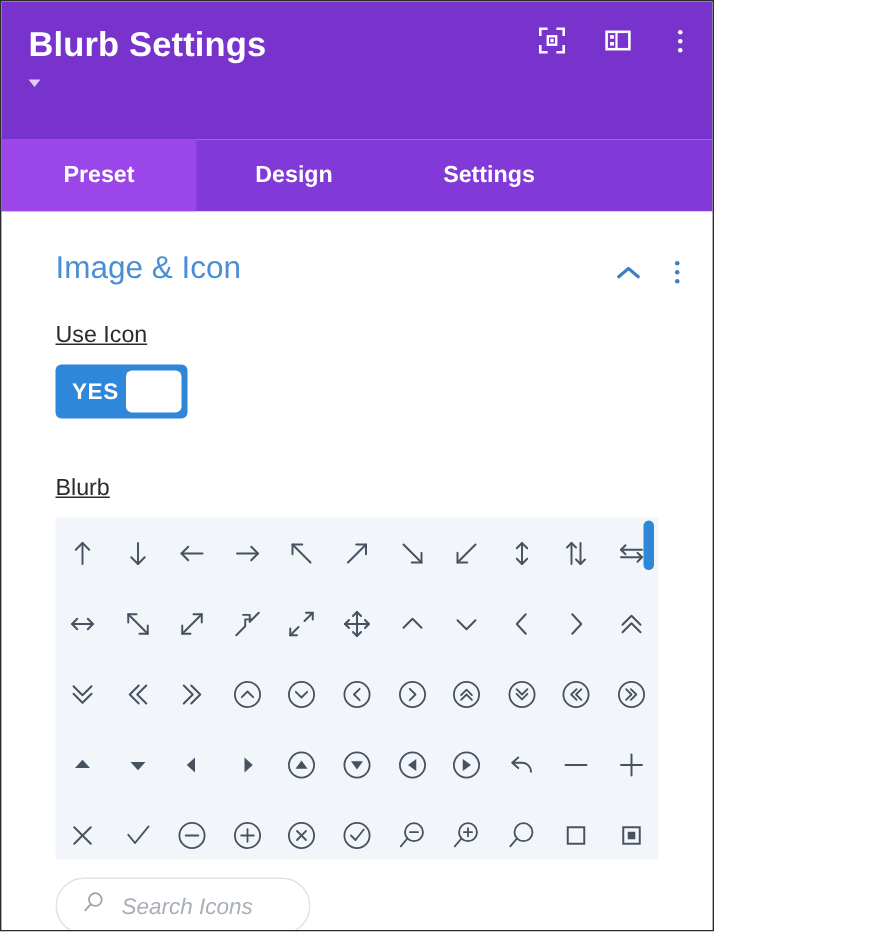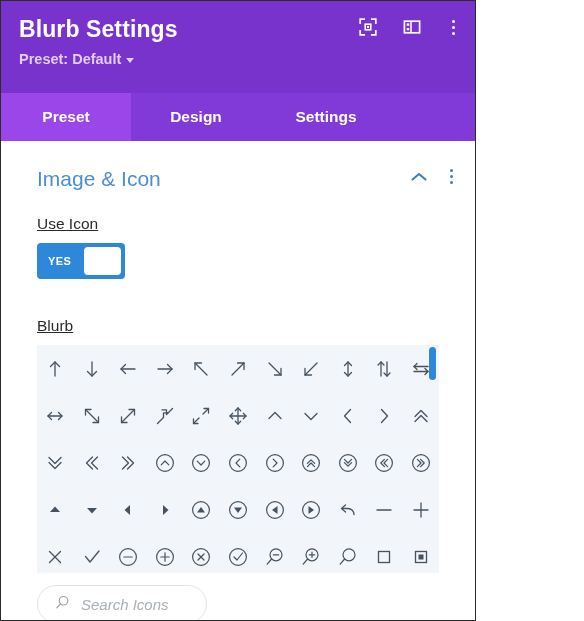--- a/index.html
+++ b/index.html
@@ -114,21 +114,21 @@
   
   .panel-body {
     padding: 0 0 0 0;
     background: #ffffff;
     height: calc(621px - 92px - 48px);
     box-sizing: border-box;
     position: relative;
   }
   .section-head {
     display: flex;
-    align-items: flex-start;
+    align-items: flex-end;
     justify-content: space-between;
     padding: 26px 16px 0 36px;
   }
   .section-title {
     color: #4a8fd4;
     font-size: 21px;
     font-weight: normal;
     line-height: 24px;
   }
   .section-head-actions {
@@ -180,21 +180,21 @@
     border-radius: 4px;
     display: flex;
     align-items: center;
     justify-content: space-between;
     cursor: pointer;
     padding: 0;
     box-sizing: border-box;
   }
   .toggle-text {
     color: #ffffff;
-    font-size: 11px;
+    font-size: 15px;
     font-weight: bold;
     letter-spacing: 0.4px;
     padding-left: 11px;
   }
   .toggle-knob {
     width: 37px;
     height: 28px;
     background: #ffffff;
     border-radius: 4px;
     margin-right: 4px;
@@ -264,21 +264,20 @@
   }
 </style>
 </head>
 <body>
 
 <div id="app">
 
   <div class="header">
     <div class="header-title">Blurb Settings</div>
     <div class="header-preset">
-      <span class="header-preset-text">Preset: Default</span>
       <span class="caret-down"></span>
     </div>
     <div class="header-actions">
       <div class="hdr-icon">
         <svg width="18" height="18" viewBox="0 0 18 18">
           <path d="M1.2 5.2V1.2H5.2M12.8 1.2H16.8V5.2M16.8 12.8V16.8H12.8M5.2 16.8H1.2V12.8" fill="none" stroke="#ffffff" stroke-width="1.7" stroke-linecap="square"></path>
           <rect x="6.2" y="6.2" width="5.6" height="5.6" fill="none" stroke="#ffffff" stroke-width="1.6"></rect>
           <rect x="7.9" y="7.9" width="2.2" height="2.2" fill="#ffffff"></rect>
         </svg>
       </div>

